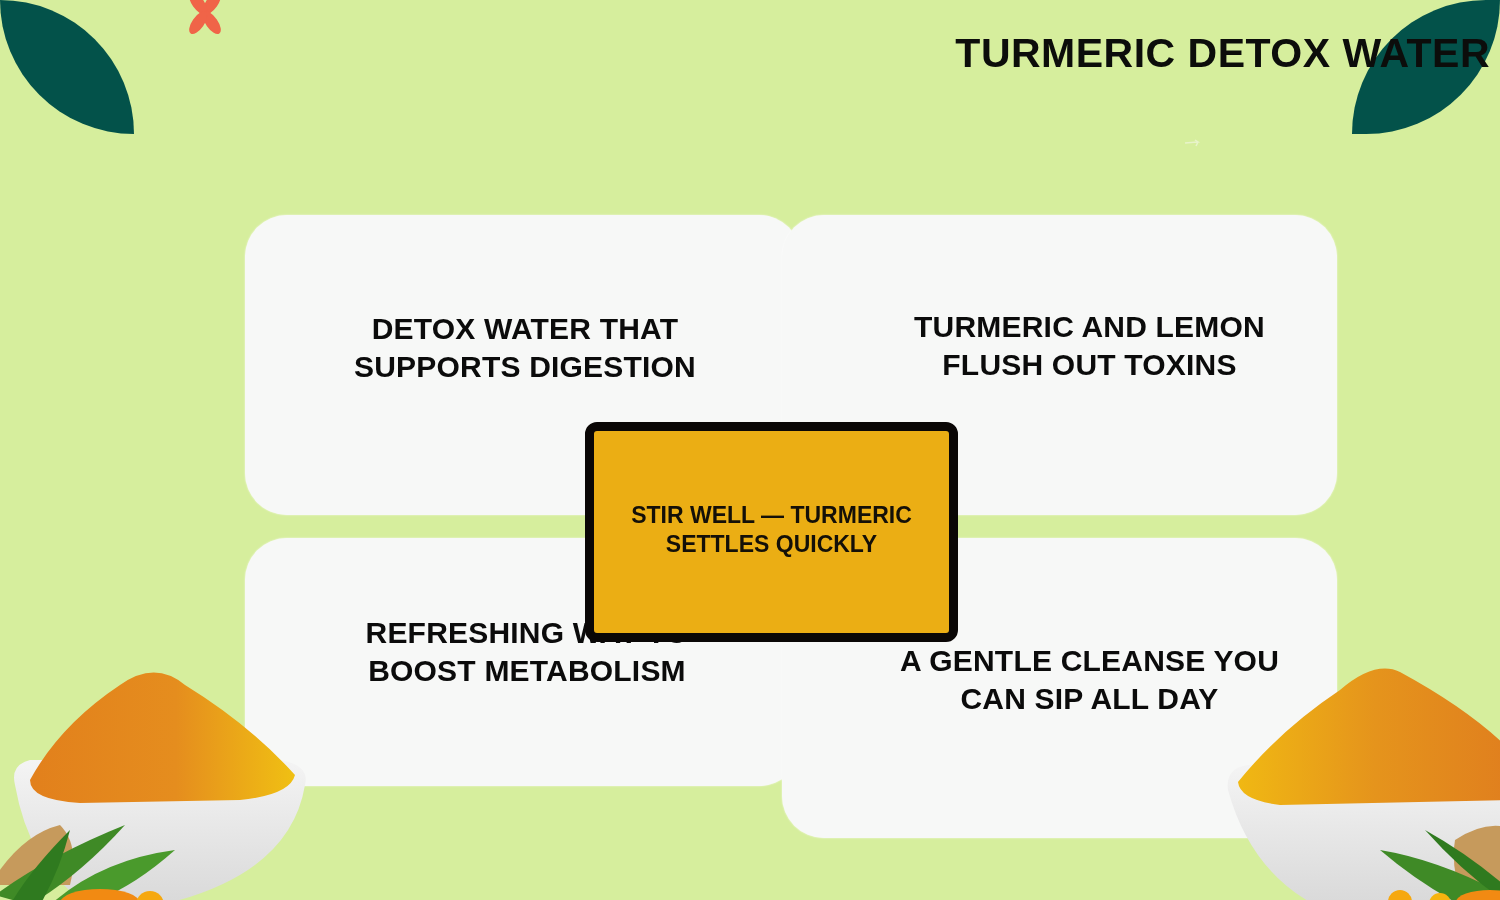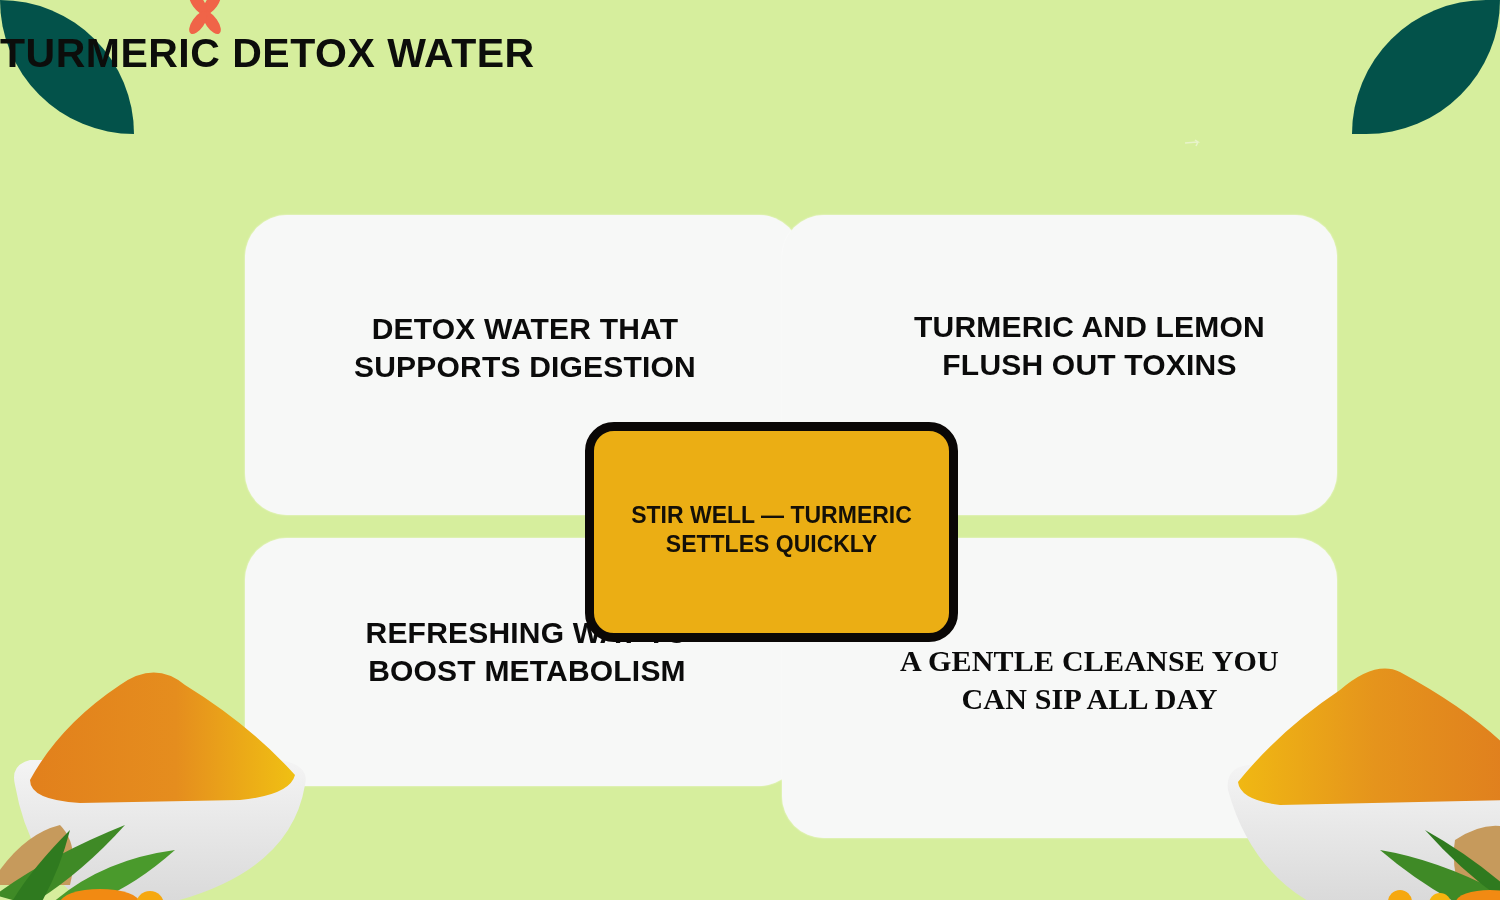--- a/index.html
+++ b/index.html
@@ -14,45 +14,45 @@
     border-radius: 0 134px 0 134px;
   }
   .leaf-tr {
     position: absolute; left: 1352px; top: 0; width: 148px; height: 134px;
     background: #03524a;
     border-radius: 134px 0 134px 0;
   }
   .flower { position: absolute; left: 180px; top: -10px; width: 50px; height: 46px; }
   .sparkle { position: absolute; left: 1184px; top: 138px; width: 18px; height: 10px; opacity: 0.6; }
   .title {
-    position: absolute; left: 0; width: 1490px; top: 30px; text-align: left;
+    position: absolute; left: 0; width: 1490px; top: 30px; text-align: right;
     font-weight: 700; font-size: 41px; letter-spacing: 0.5px; color: #0c0d0b;
   }
   .card {
     position: absolute; background: #f7f8f7; border-radius: 42px;
     display: flex; align-items: center; justify-content: center; text-align: center;
     box-shadow: 0 0 2px rgba(255,255,255,0.8);
     padding-left: 44px;
   }
   .card-text {
     font-weight: 700; font-size: 30px; line-height: 38px; color: #0b0b0b;
     white-space: pre-line; letter-spacing: 0.2px;
   }
   .card-tl { left: 245px; top: 215px; width: 512px; height: 300px; }
   .card-tr { left: 782px; top: 215px; width: 511px; height: 300px; }
   .card-bl { left: 245px; top: 538px; width: 512px; height: 248px; }
-  .card-br { left: 782px; top: 538px; width: 511px; height: 300px; font-family: Liberation Serif, serif; }
+  .card-br { left: 782px; top: 538px; width: 511px; height: 300px; }
   .card-tl .card-text { margin: -34px 40px 0 0; }
   .card-tr .card-text { margin: -38px 0 0 16px; }
   .card-bl .card-text { margin: -20px 36px 0 0; }
   .card-br .card-text { margin: -16px 0 0 16px; }
   .center-box {
     position: absolute; left: 585px; top: 422px; width: 373px; height: 220px;
     box-sizing: border-box; background: #ebae14; border: 9px solid #0a0706;
-    border-radius: 29px;
+    border-radius: 12px;
     display: flex; align-items: center; justify-content: center; text-align: center;
   }
   .center-text {
     font-weight: 700; font-size: 23px; line-height: 29px; color: #141008;
     white-space: pre-line; margin-top: -4px;
   }
   .bowl { position: absolute; }
   .bowl-left { left: -10px; top: 655px; width: 330px; height: 250px; }
   .bowl-right { left: 1220px; top: 650px; width: 290px; height: 255px; }
 </style>

